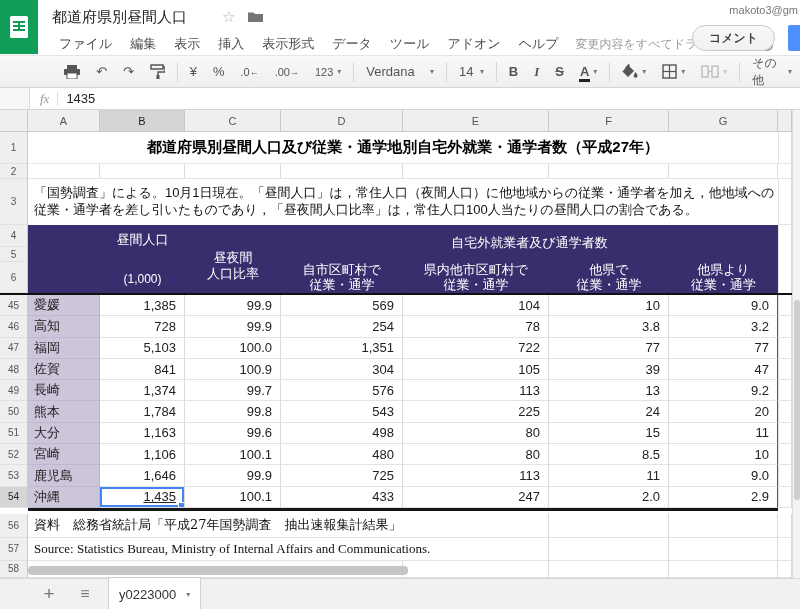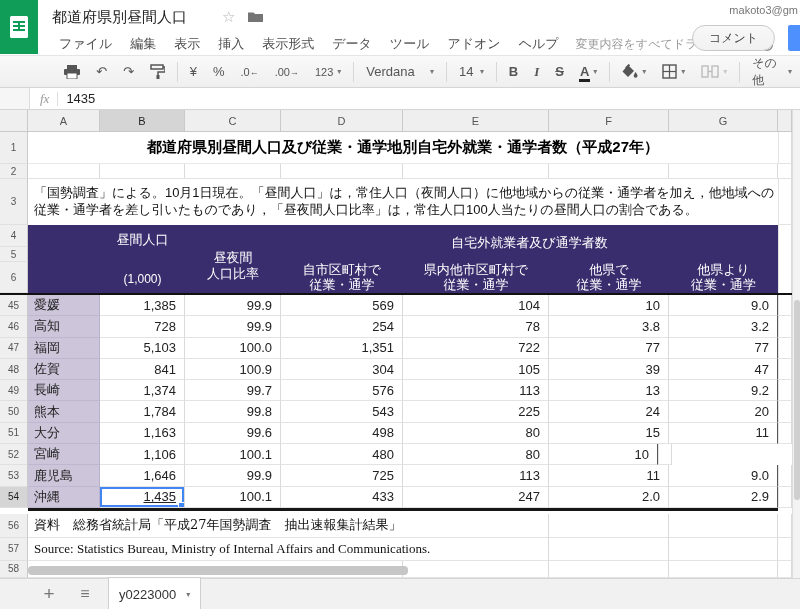--- a/index.html
+++ b/index.html
@@ -14,21 +14,21 @@
   .doc-title { position:absolute; top:8px; left:52px; font-size:15px; color:#222; }
   .star { position:absolute; top:8px; left:222px; font-size:15px; color:#b5b5b5; }
   .folder { position:absolute; top:11px; left:248px; }
   .email { position:absolute; top:4px; right:2px; font-size:11px; color:#777; white-space:nowrap; }
   .menubar { position:absolute; top:32px; left:50px; display:flex; align-items:center; }
   .menu-item { font-size:13px; color:#4d4d4d; padding:3px 9px; cursor:default; }
   .save-status { font-size:12px; color:#9a9a9a; margin-left:8px; white-space:nowrap; }
   .clock { margin-left:14px; margin-top:2px; }
   .comment-btn { position:absolute; top:25px; right:25px; height:26px; padding:0 16px;
     background:linear-gradient(#f8f8f8,#f1f1f1); border:1px solid #c9c9c9; border-radius:13px;
-    font-size:12px; font-weight:normal; color:#444; line-height:24px; }
+    font-size:12px; font-weight:bold; color:#444; line-height:24px; }
   .share-sliver { position:absolute; top:25px; right:-6px; width:18px; height:26px;
     background:#4d90fe; border-radius:2px 0 0 2px; }
 
   
   .toolbar { position:absolute; top:55px; left:0; width:800px; height:33px;
     background:linear-gradient(#f9f9f9,#efefef); border-top:1px solid #e5e5e5;
     border-bottom:1px solid #d5d5d5; display:flex; align-items:center; padding-left:56px; }
   .tb { color:#555; font-size:13px; padding:0 8px; display:flex; align-items:center; height:22px; }
   .tb b { font-size:13px; color:#555; }
   .tb i { font-family:"Liberation Serif",serif; }
@@ -425,20 +425,21 @@
           <div class="cell wG num edgeG">11</div>
           <div class="cell wH hsliver"></div>
         </div>
         <div class="data-row">
           <div class="rn">52</div>
           <div class="cell wA pref">宮崎</div>
           <div class="cell wB num cell-b">1,106</div>
           <div class="cell wC num">100.1</div>
           <div class="cell wD num">480</div>
           <div class="cell wE num">80</div>
+          <div class="cell wF num">8.5</div>
           <div class="cell wG num edgeG">10</div>
           <div class="cell wH hsliver"></div>
         </div>
         <div class="data-row">
           <div class="rn">53</div>
           <div class="cell wA pref">鹿児島</div>
           <div class="cell wB num cell-b">1,646</div>
           <div class="cell wC num">99.9</div>
           <div class="cell wD num">725</div>
           <div class="cell wE num">113</div>

